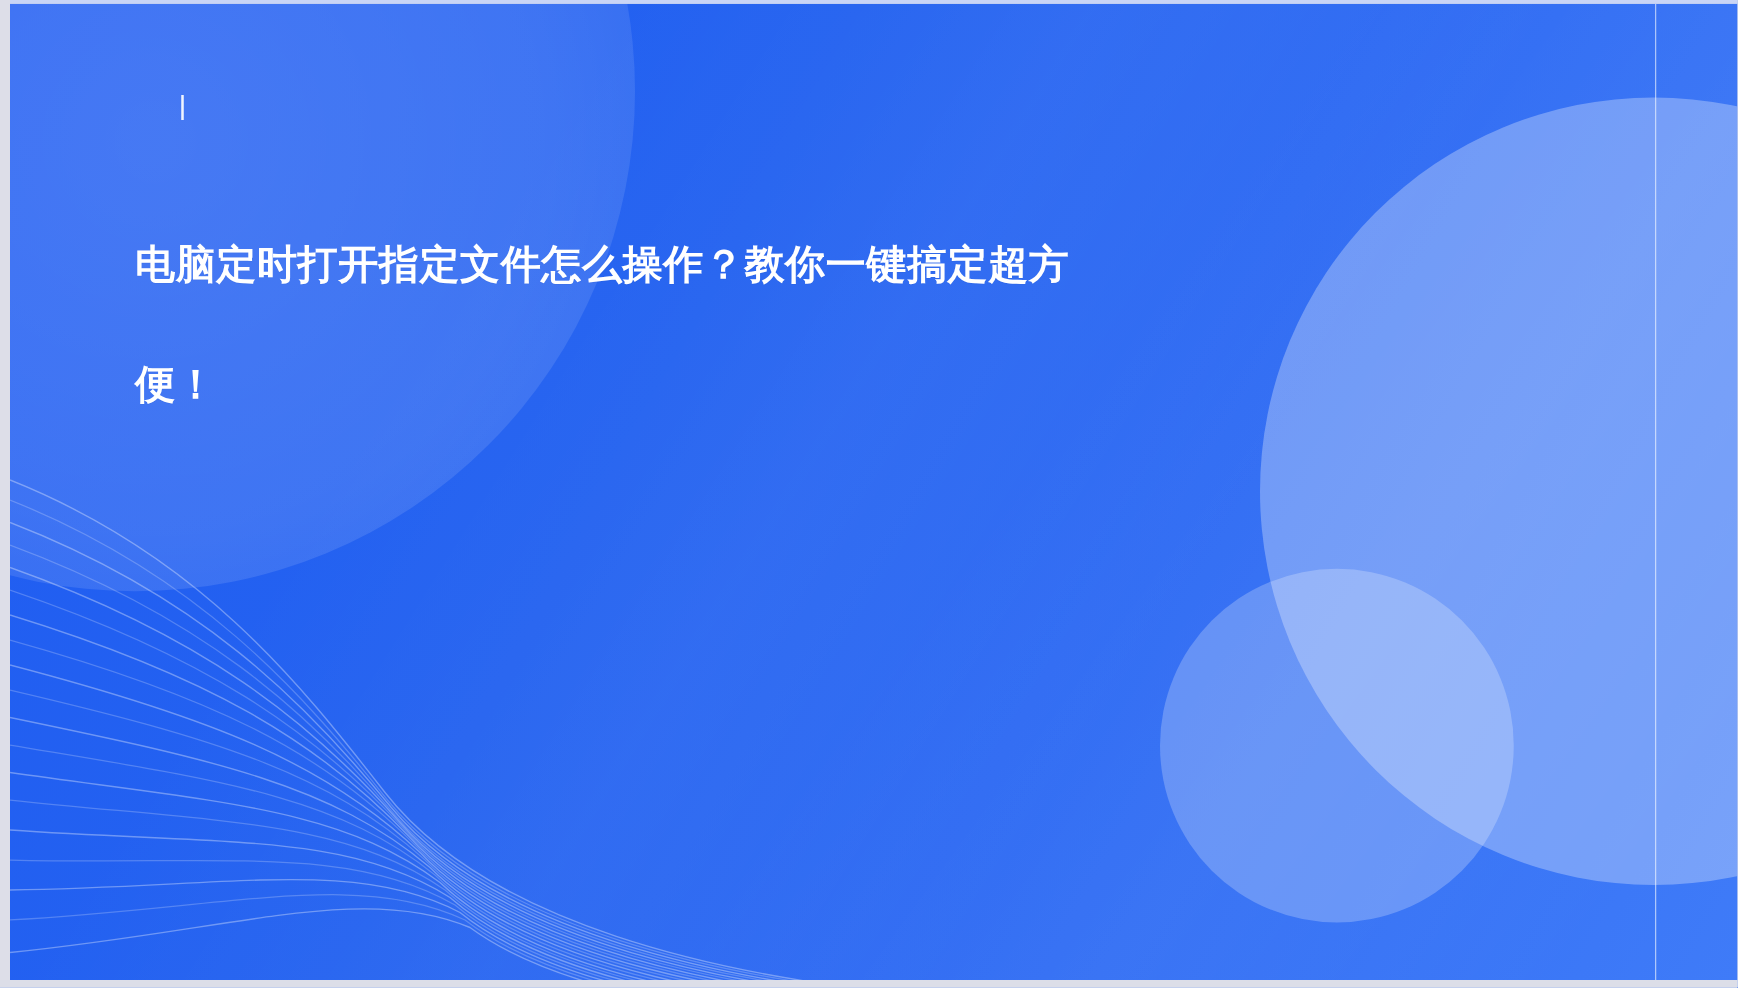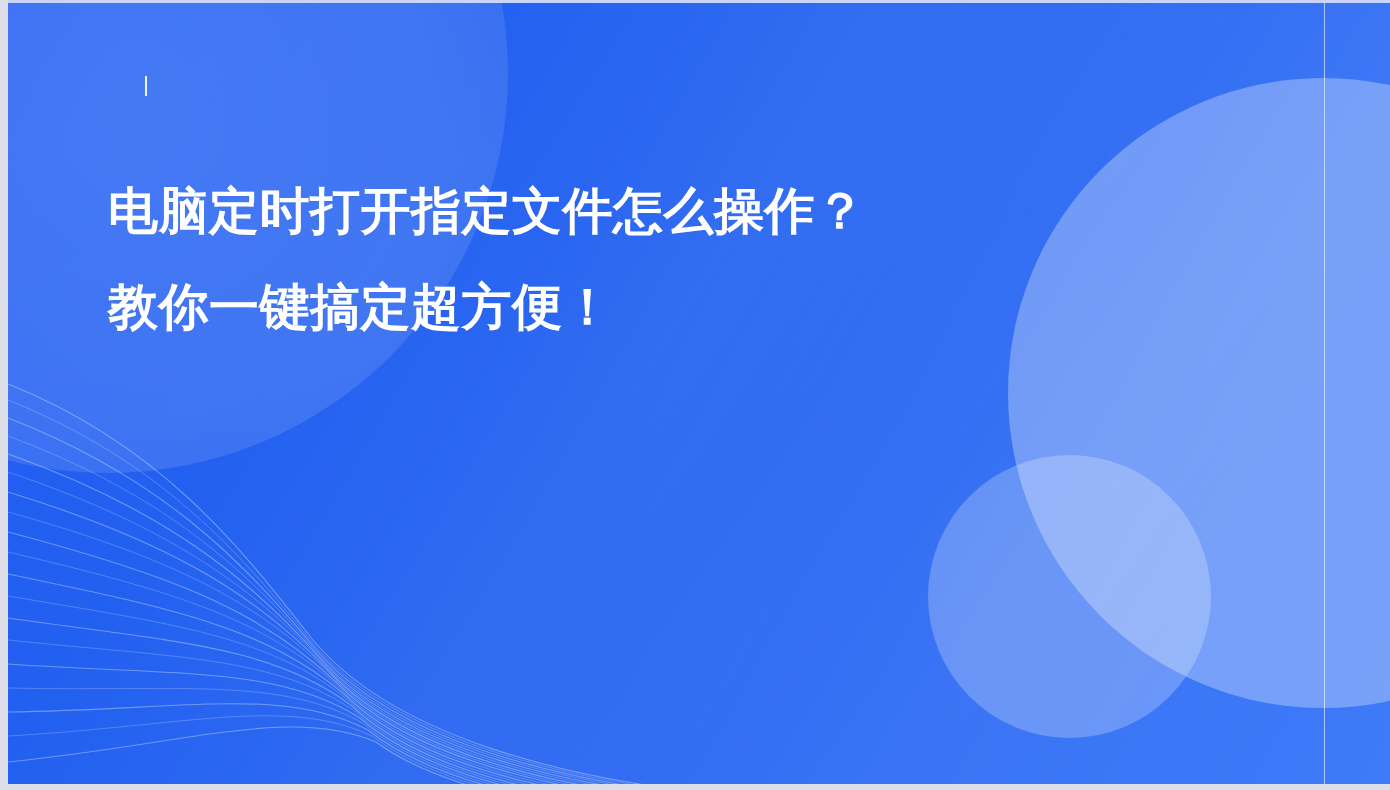--- a/index.html
+++ b/index.html
@@ -114,21 +114,21 @@
   .title-block {
     position: absolute;
     left: 100px;
     top: 160px;
     width: 790px;
   }
   .title-text {
     margin: 0;
     color: #ffffff;
     font-family: "DejaVu Sans", "Liberation Sans", sans-serif;
-    font-size: 50px;
+    font-size: 32px;
     font-weight: 700;
     line-height: 96px;
     letter-spacing: 0.5px;
     white-space: pre-wrap;
     text-shadow: 0 1px 0 rgba(0,0,0,0.03);
   }
   
   .text-caret {
     position: absolute;
     left: 137px;

